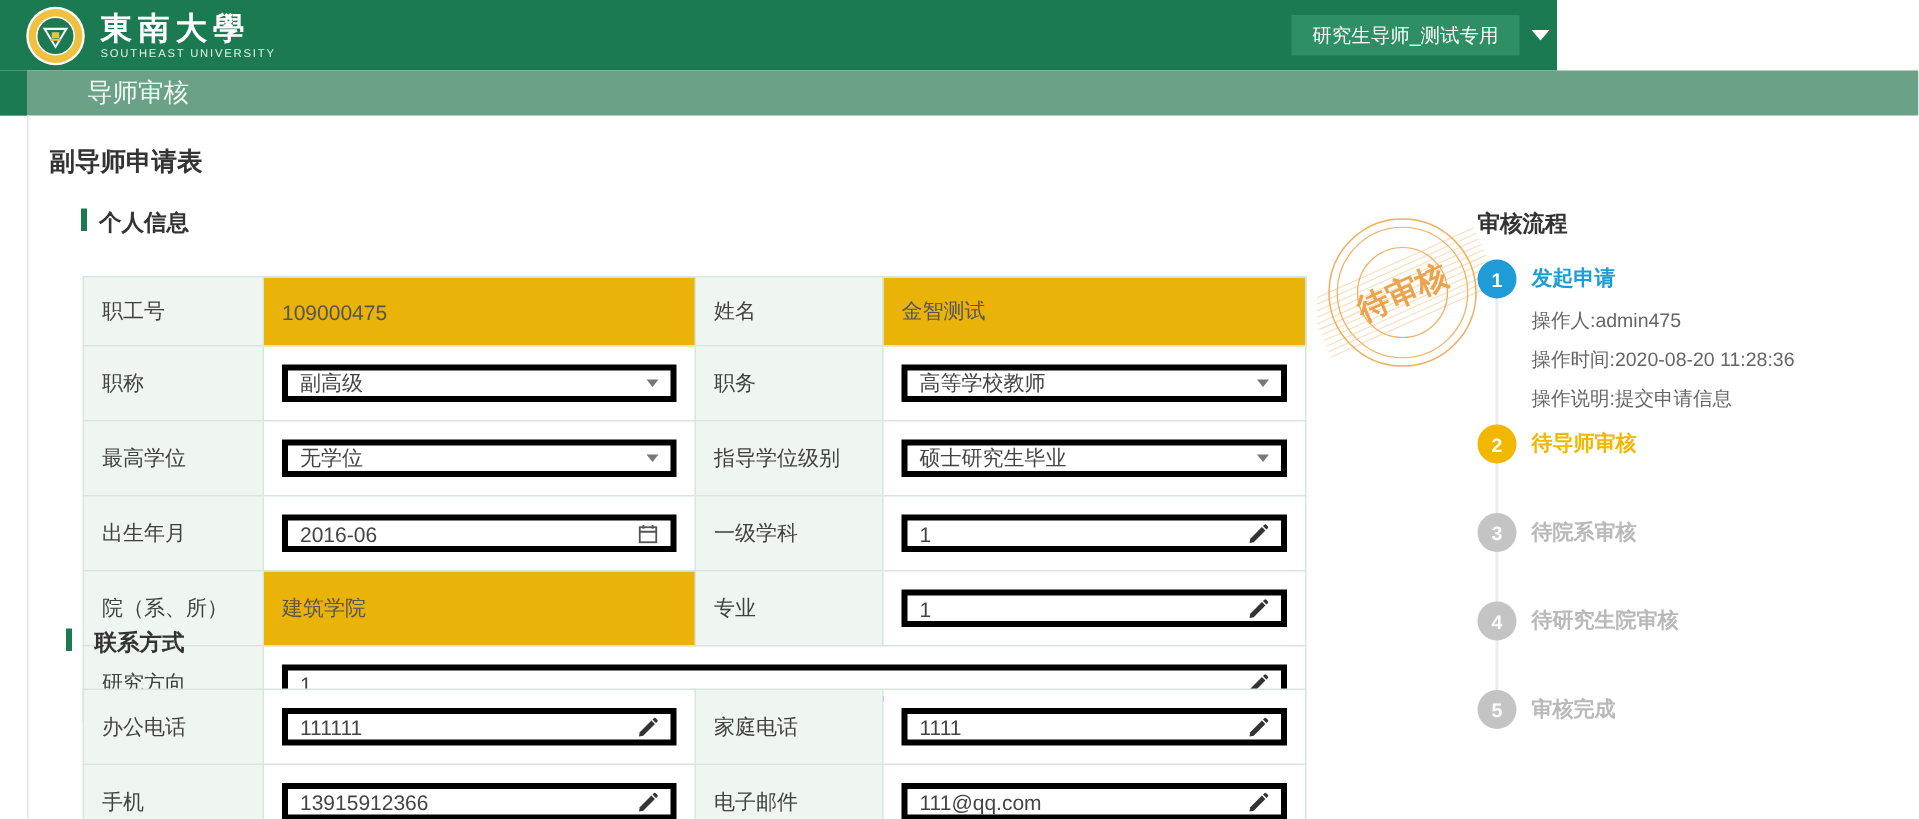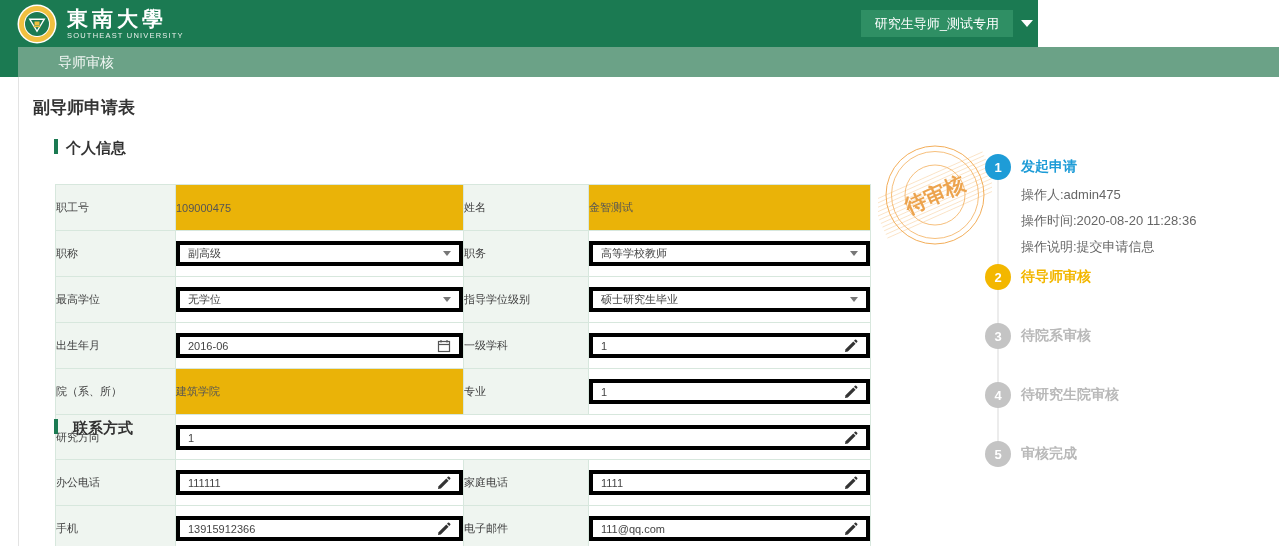--- a/index.html
+++ b/index.html
@@ -25,35 +25,35 @@
   }
   .role-caret{width:0;height:0;border-left:6px solid transparent;border-right:6px solid transparent;
     border-top:7px solid #fff;margin-left:8px;}
   
   .navbar{
     position:absolute;left:0;top:47px;width:1279px;height:30px;background:#6ba287;
   }
   .navbar .corner{position:absolute;left:0;top:0;width:18px;height:30px;background:#1b7a52;}
   .nav-item{
     position:absolute;left:40px;top:0;height:30px;line-height:30px;padding:0 18px;
-    color:#f2f7f4;font-size:14px;cursor:pointer;
+    color:#f2f7f4;font-size:17px;cursor:pointer;
   }
   .left-rule{position:absolute;left:18px;top:77px;width:1px;height:469px;background:#e3e3e3;}
   
   .page-title{position:absolute;left:33px;top:96px;font-size:17px;font-weight:bold;color:#333;}
   .section-hd{position:absolute;display:flex;gap:8px;margin-left:14px;}
   .section-hd .bar{width:4px;height:15px;background:#1b7a52;}
   .section-hd .txt{font-size:15px;font-weight:bold;color:#333;}
   .sec-personal{left:40px;top:139px;}
-  .sec-contact{left:40px;top:419px;gap:15px;}
+  .sec-contact{left:30px;top:419px;gap:15px;}
   
   table.form{border-collapse:collapse;position:absolute;left:55px;table-layout:fixed;width:815px;}
   .t-personal{top:184px;}
   .t-contact{top:459px;}
-  table.form td{border:1px solid #d7e7dd;height:46px;padding:0;font-size:11px;box-sizing:border-box;}
+  table.form td{border:1px solid #d7e7dd;height:46px;padding:12px;font-size:14px;box-sizing:border-box;}
   td.lbl{background:#eff5f0;color:#404040;padding-left:14px;}
   td.ro{background:#eab308;color:#555;padding-left:14px;}
   td.ed{background:#fff;padding:3px;}
   .box{
     border:4px solid #000000;background:#fff;height:25px;display:flex;align-items:center;
     padding:0 8px;color:#444;cursor:pointer;box-sizing:border-box;
   }
   .box .val{flex:1 1 auto;overflow:hidden;white-space:nowrap;}
   .caret{width:0;height:0;border-left:4px solid transparent;border-right:4px solid transparent;
     border-top:5px solid #777;margin-left:6px;flex:0 0 auto;}
@@ -292,20 +292,21 @@
         <line x1="-4" y1="61" x2="118" y2="61"></line>
       <line x1="-4" y1="65" x2="118" y2="65"></line>
         <line x1="-4" y1="69" x2="118" y2="69"></line>
       <line x1="-4" y1="73" x2="118" y2="73"></line>
     </g>
     <text transform="rotate(-24 57 53)" x="57" y="60" text-anchor="middle" font-size="21" font-weight="bold" fill="#ec9f44">待审核</text>
   </svg>
 </div>
 
 <div class="workflow">
+  <div class="wf-title">审核流程</div>
   <div class="wf-steps">
     <div class="wf-line"></div>
 
     <div class="wf-step done">
       <div class="wf-circle">1</div>
       <div class="wf-label">发起申请</div>
     </div>
     <div class="wf-details">
       <div>操作人:admin475</div>
       <div>操作时间:2020-08-20 11:28:36</div>

